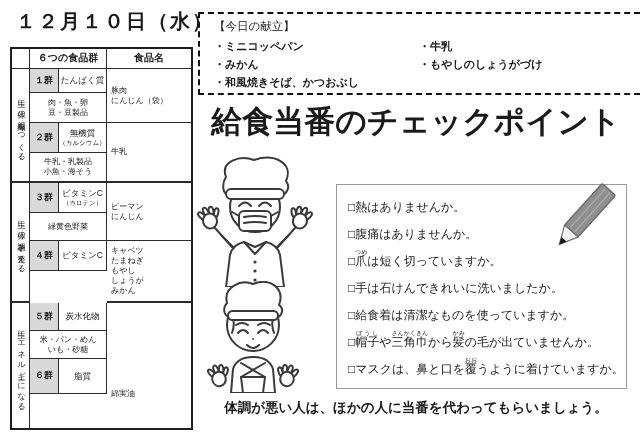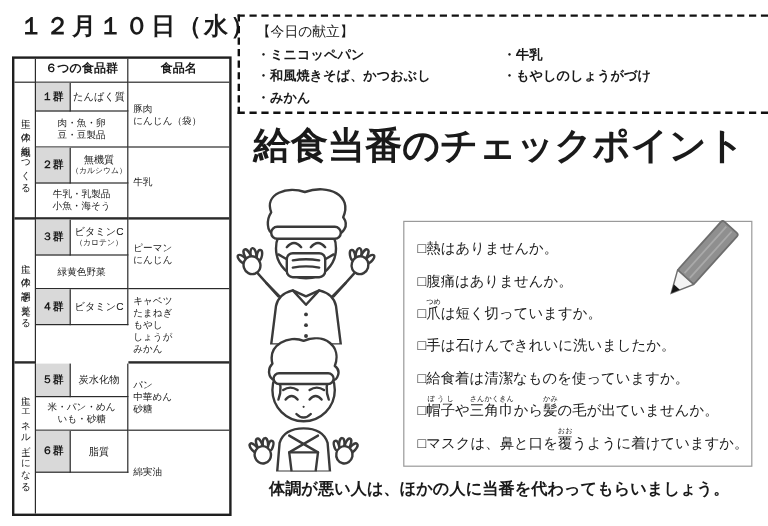--- a/index.html
+++ b/index.html
@@ -127,40 +127,37 @@
 もやし
 しょうが
 みかん</div>
 
   <div class="tc role no-bb" style="grid-area:10/1/14/2">主にエネルギーになる</div>
   <div class="tc num" style="grid-area:10/2/11/3">５群</div>
   <div class="tc nut" style="grid-area:10/3/11/4">
     <span>炭水化物</span>
     <span class="sub"></span>
   </div>
-  <div class="tc foods" style="grid-area:10/4/12/5">パン
-中華めん
-砂糖</div>
   <div class="tc cat" style="grid-area:11/2/12/4">米・パン・めん
 いも・砂糖</div>
   <div class="tc num" style="grid-area:12/2/13/3">６群</div>
   <div class="tc nut" style="grid-area:12/3/13/4">
     <span>脂質</span>
     <span class="sub"></span>
   </div>
   <div class="tc foods no-bb" style="grid-area:12/4/14/5">綿実油</div>
 </div>
 
 <div id="menu-box">
   <div id="menu-title">【今日の献立】</div>
   <div class="menu-cols">
     <ul>
         <li class="menu-item">・ミニコッペパン</li>
+        <li class="menu-item">・みかん</li>
         <li class="menu-item">・和風焼きそば、かつおぶし</li>
-        <li class="menu-item">・みかん</li>
       </ul>
     <ul>
         <li class="menu-item">・牛乳</li>
         <li class="menu-item">・もやしのしょうがづけ</li>
       </ul>
   </div>
 </div>
 
 <div id="main-title">給食当番のチェックポイント</div>
 

